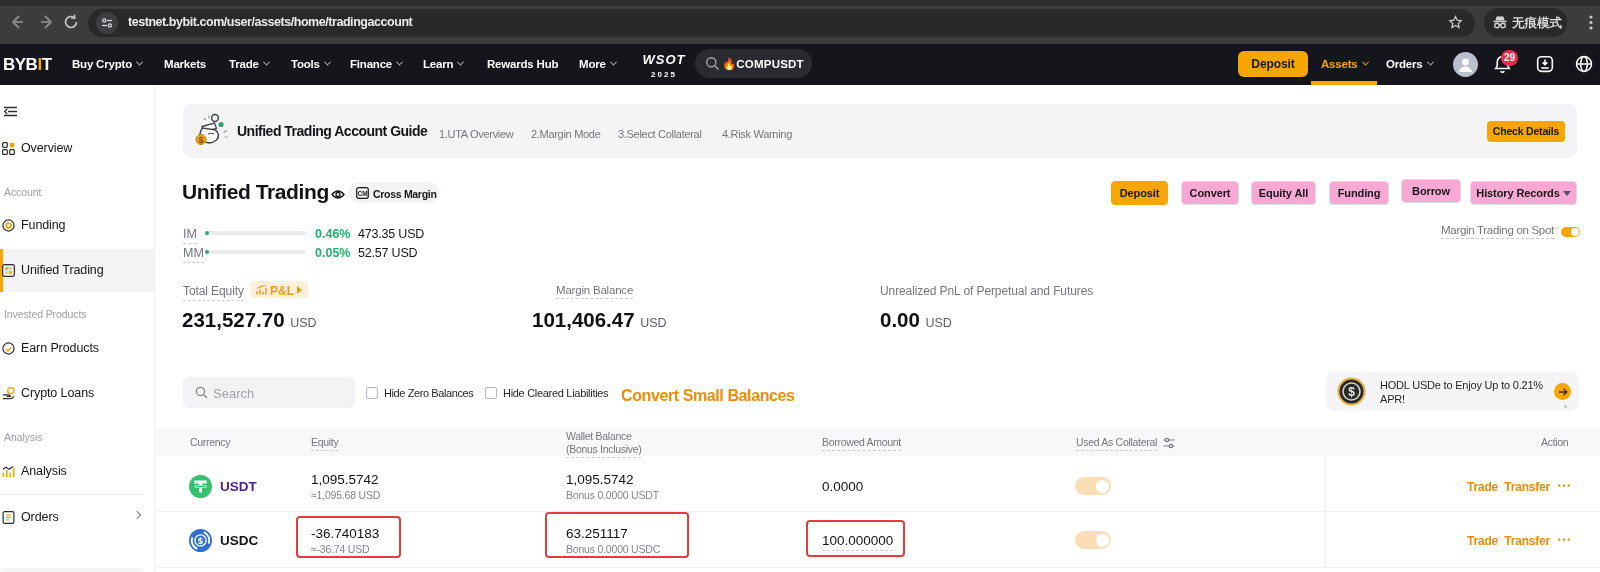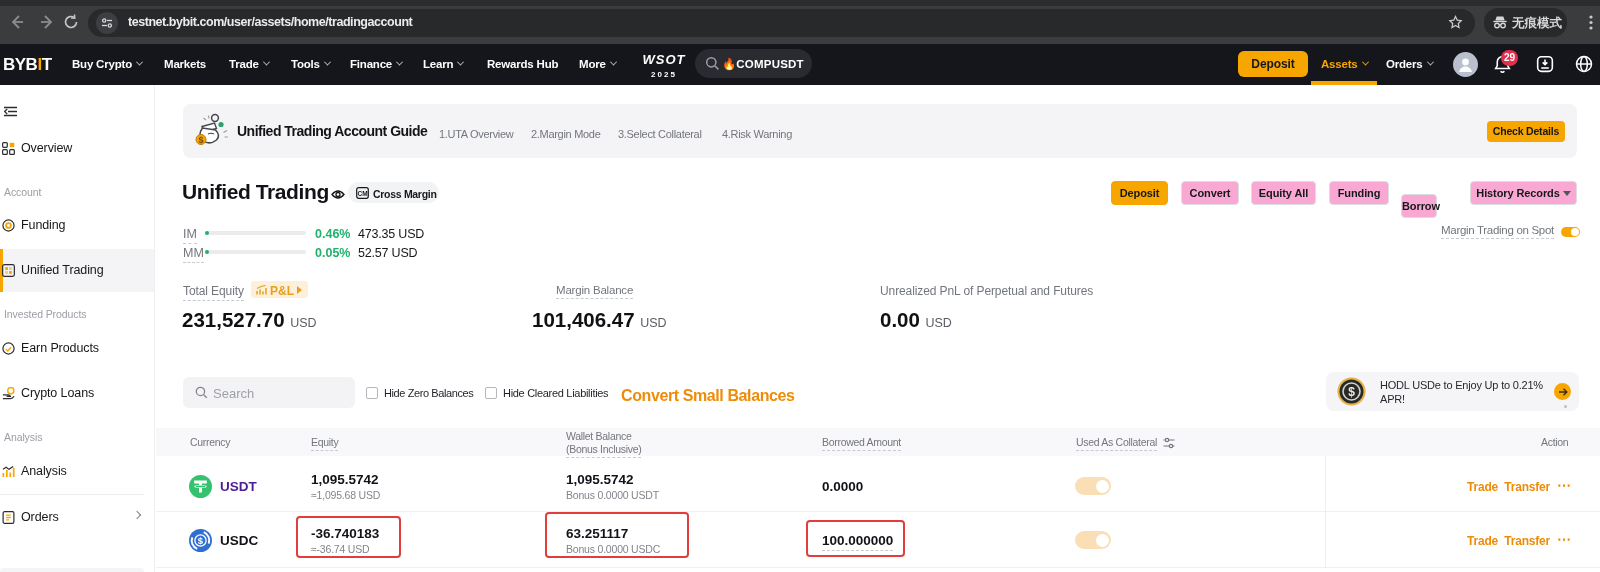--- a/index.html
+++ b/index.html
@@ -24,21 +24,21 @@
 
 #sidebar { left:0; top:85px; width:155px; height:487px; background:#fff; border-right:1px solid #f0f0f2; }
 .side-label { position:absolute; left:4px; color:#9b9ea6; font-size:10.5px; letter-spacing:-0.1px; }
 .side-text { position:absolute; left:21px; color:#16171a; font-size:12.5px; font-weight:500; letter-spacing:-0.1px; white-space:nowrap; }
 .side-ico { position:absolute; left:2px; width:13px; height:13px; }
 .gray { color:#72767d; }
 .th { position:absolute; color:#72767d; font-size:10.5px; letter-spacing:-0.3px; }
 .dashed-u { border-bottom:1px dashed #c7cacf; padding-bottom:2px; }
 .btn { position:absolute; height:24px; line-height:22px; border:1px solid #dadde2; border-radius:4px; background:#f9a8d4; color:#17181b; font-size:11px; font-weight:bold; letter-spacing:-0.1px; text-align:center; }
 .btn-orange { background:#f7a600; border-color:#f7a600; }
-.t-num { font-weight:bold; font-size:13.5px; color:#121318; }
+.t-num { font-weight:normal; font-size:13.5px; color:#121318; }
 .t-sub { font-size:10.5px; letter-spacing:-0.2px; color:#81858c; }
 .redbox { position:absolute; border:2px solid #e23d3d; border-radius:4px; }
 </style>
 </head>
 <body>
 <div id="stage">
 
   <div class="abs" id="tabstrip"></div>
   <div class="abs" id="toolbar"></div>
 
@@ -223,21 +223,21 @@
   <svg class="abs" style="left:356px;top:186.5px" width="13" height="12" viewBox="0 0 13 12">
       <rect x="0.7" y="0.7" width="11.6" height="10.6" rx="2" fill="none" stroke="#17181b" stroke-width="1.2"></rect>
       <text x="6.5" y="8.6" font-size="6.5" font-weight="bold" fill="#17181b" text-anchor="middle">CM</text>
     </svg>
   <div class="abs" style="left:373px;top:188px;font-size:10.5px;font-weight:bold;letter-spacing:-0.3px;color:#17181b">Cross Margin</div>
 
   <div class="btn btn-orange" style="left:1111px;top:181px;width:57px">Deposit</div>
   <div class="btn" style="left:1181px;top:181px;width:58px">Convert</div>
   <div class="btn" style="left:1251px;top:181px;width:65px">Equity All</div>
   <div class="btn" style="left:1329px;top:181px;width:60px">Funding</div>
-  <div class="btn" style="left:1401px;top:194px;width:36px">Borrow</div>
+  <div class="btn" style="left:1401px;top:179px;width:60px">Borrow</div>
   <div class="btn" style="left:1470px;top:181px;width:107px">History Records <span style="display:inline-block;width:0;height:0;border-left:4px solid transparent;border-right:4px solid transparent;border-top:5px solid #51555c;vertical-align:1px"></span></div>
 
   <div class="abs gray" style="left:183px;top:227px;font-size:12.5px"><span class="dashed-u">IM</span></div>
   <div class="abs" style="left:205px;top:231px;width:101px;height:4px;border-radius:2px;background:#ebebee"></div>
   <div class="abs" style="left:205px;top:231px;width:4px;height:4px;border-radius:2px;background:#20b26c"></div>
   <div class="abs" style="left:315px;top:227px;font-size:12.5px;font-weight:bold;color:#20b26c">0.46%</div>
   <div class="abs" style="left:358px;top:227px;font-size:12.5px;letter-spacing:-0.2px;color:#17181b">473.35 USD</div>
   <div class="abs gray" style="left:183px;top:246px;font-size:12.5px"><span class="dashed-u">MM</span></div>
   <div class="abs" style="left:205px;top:250px;width:101px;height:4px;border-radius:2px;background:#ebebee"></div>
   <div class="abs" style="left:205px;top:250px;width:4px;height:4px;border-radius:2px;background:#20b26c"></div>

